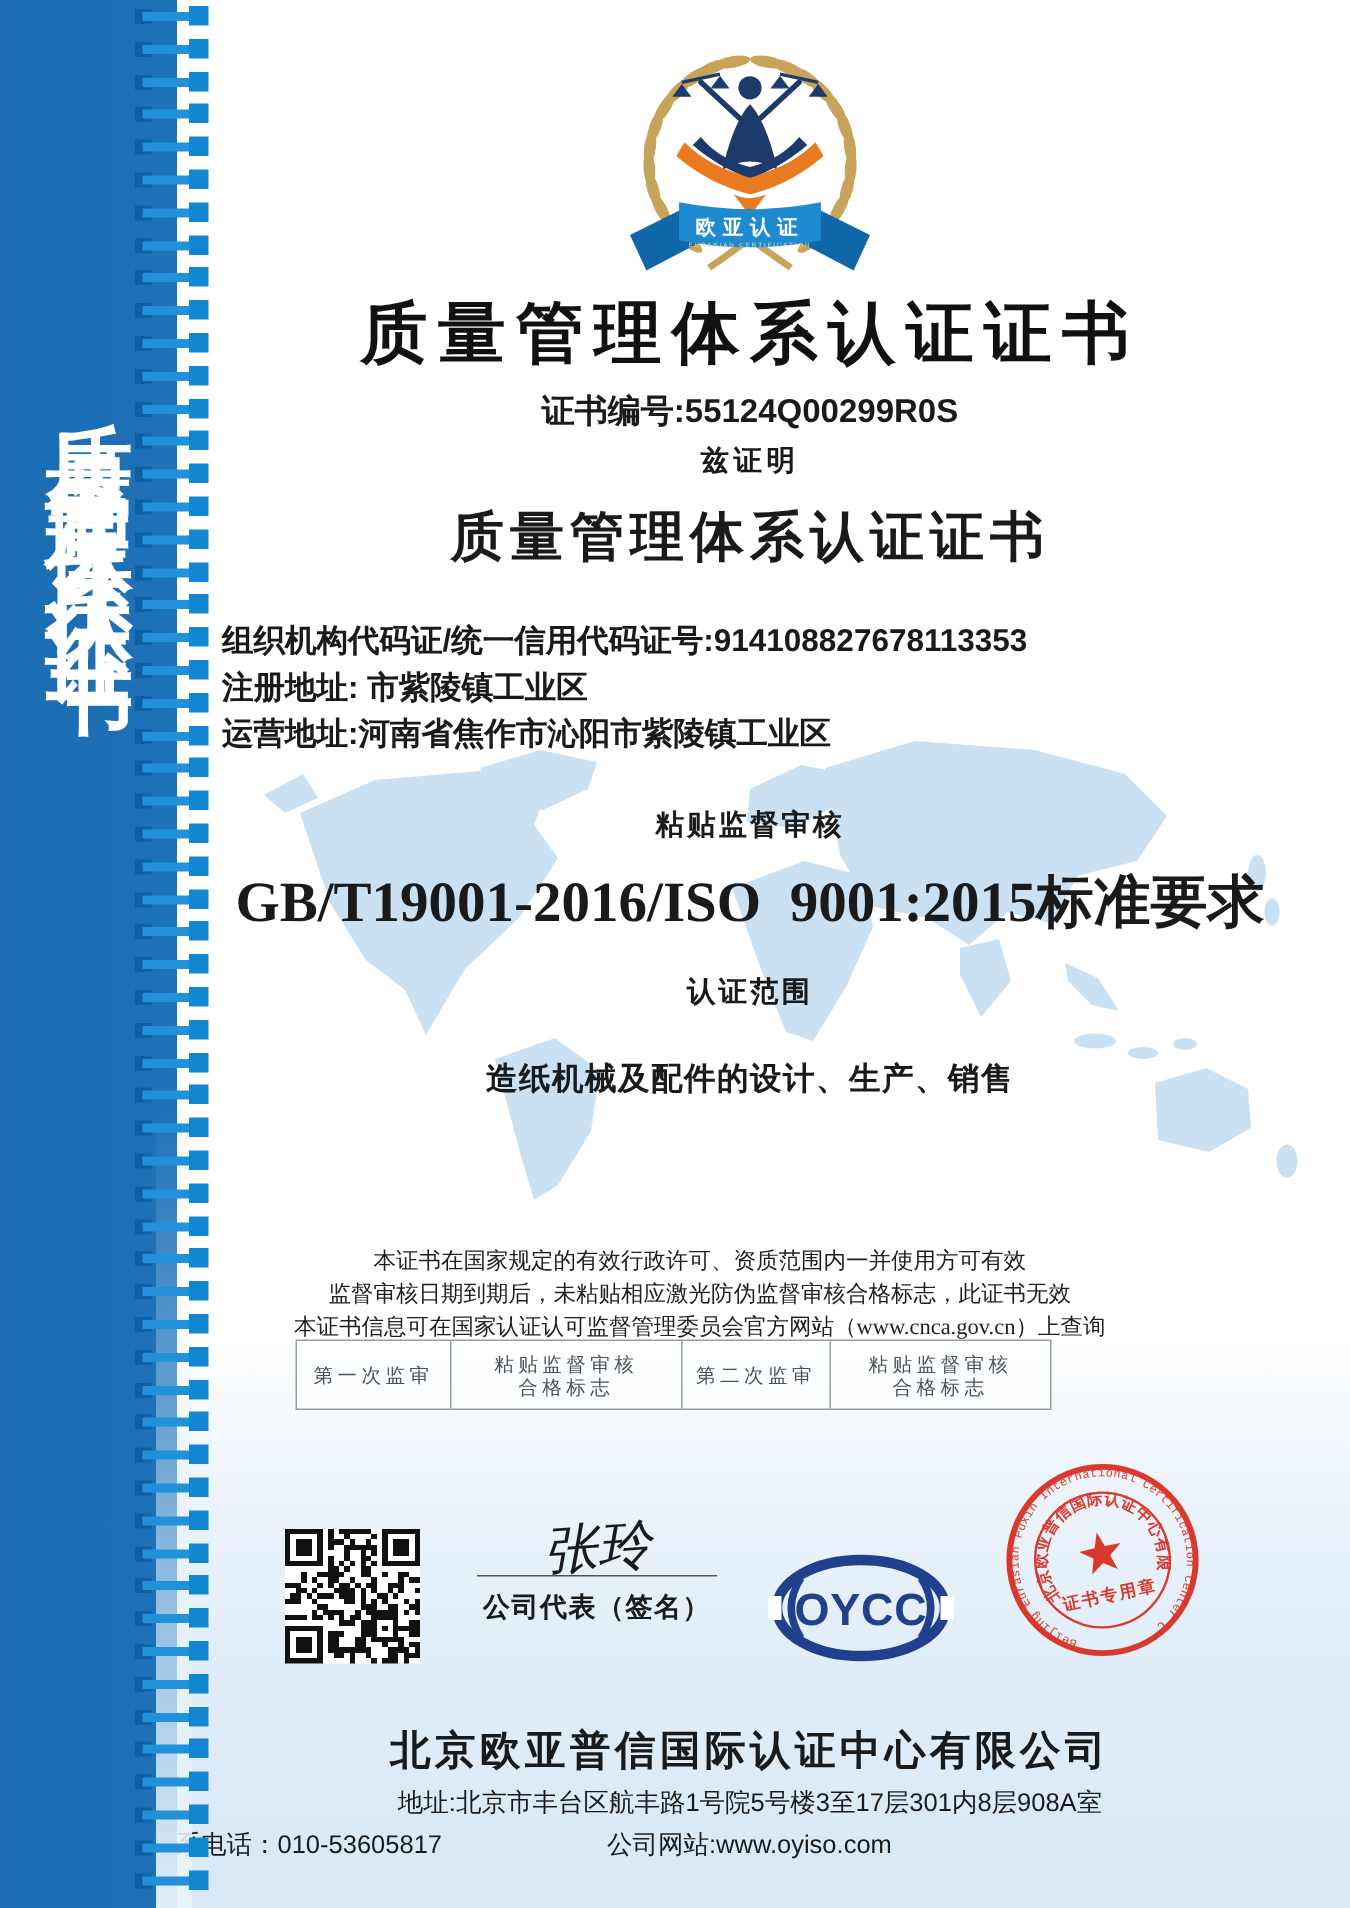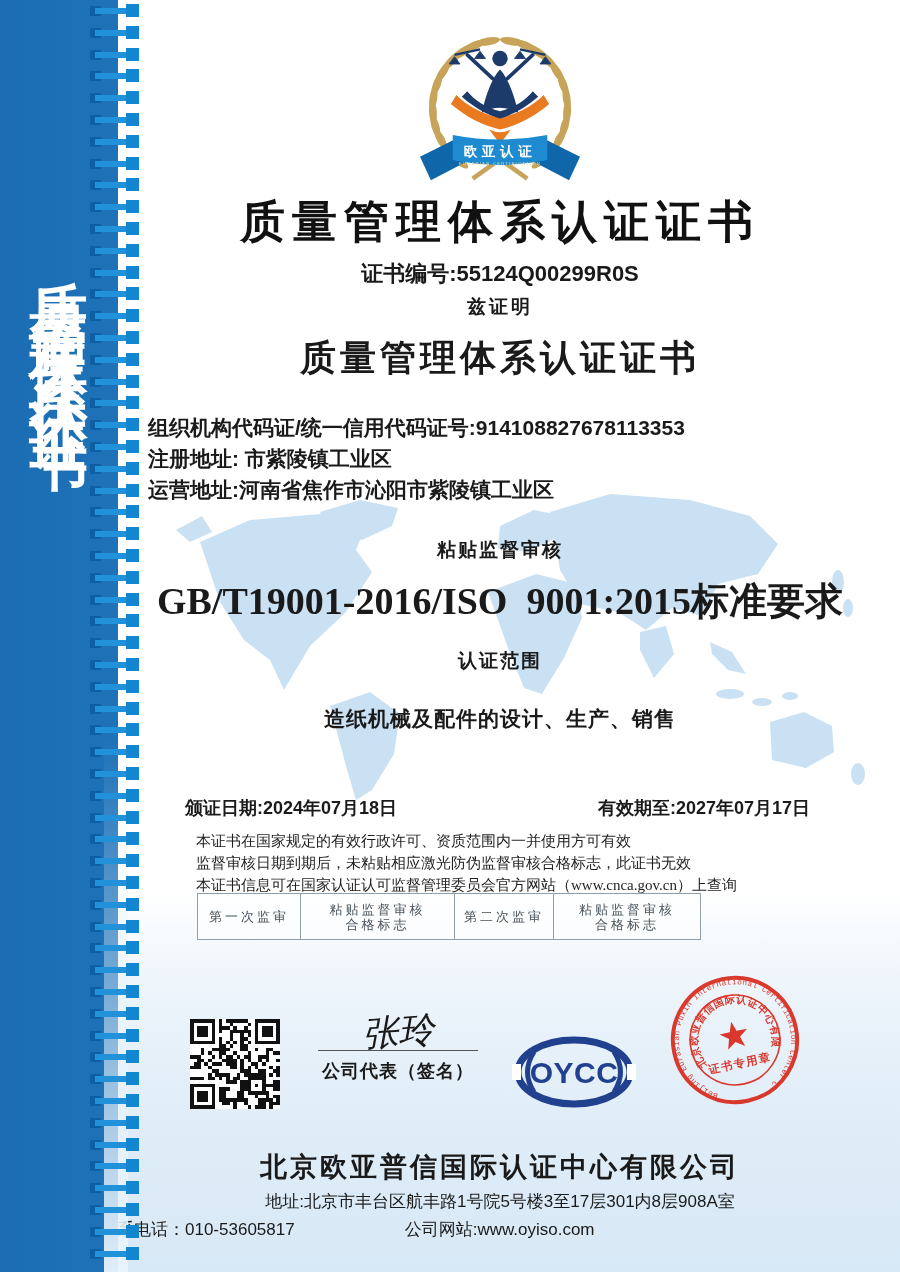--- a/index.html
+++ b/index.html
@@ -30,21 +30,21 @@
   .company-name{position:absolute;left:0;right:0;top:334px;font-family:"Liberation Serif",serif;
         font-size:36px;font-weight:600;letter-spacing:4px;}
   .info-block{position:absolute;left:48px;top:412px;text-align:left;font-size:21px;font-weight:600;line-height:31px;}
   .conform{position:absolute;left:0;right:0;top:537px;font-size:19px;font-weight:600;letter-spacing:2px;}
   .standard{position:absolute;left:0;right:0;top:576px;font-family:"Liberation Serif",serif;
         font-size:38px;font-weight:bold;white-space:pre;}
   .scope-label{position:absolute;left:0;right:0;top:648px;font-size:19px;font-weight:600;letter-spacing:2px;}
   .scope-text{position:absolute;left:0;right:0;top:705px;font-size:21px;font-weight:600;letter-spacing:1px;}
   .dates{position:absolute;left:85px;right:90px;top:796px;display:flex;justify-content:space-between;
         font-size:18px;font-weight:600;}
-  .notes{position:absolute;left:96px;top:830px;text-align:left;font-family:"Liberation Serif",serif;
+  .notes{position:absolute;left:96px;top:830px;text-align:center;font-family:"Liberation Serif",serif;
         font-size:15px;line-height:22px;color:#1e1e1e;}
   .audit{position:absolute;left:97px;top:893px;display:grid;grid-template-columns:102px 154px 99px 147px;
         height:45px;border:1px solid #8fa0ac;background:rgba(255,255,255,.6);}
   .audit .cell{display:flex;align-items:center;justify-content:center;font-size:13px;color:#47525a;
         letter-spacing:3px;white-space:pre-line;line-height:15px;text-align:center;
         font-family:"Liberation Serif",serif;}
   .audit .cell + .cell{border-left:1px solid #8fa0ac;}
   
   .qr{position:absolute;left:90px;top:1019px;width:90px;height:90px;}
   .sig{position:absolute;left:203px;top:1012px;width:190px;text-align:center;}
@@ -451,24 +451,20 @@
       <div>组织机构代码证/统一信用代码证号:914108827678113353</div>
       <div>注册地址: 市紫陵镇工业区</div>
       <div>运营地址:河南省焦作市沁阳市紫陵镇工业区</div>
     </div>
 
     <div class="conform">粘贴监督审核</div>
     <div class="standard">GB/T19001-2016/ISO  9001:2015标准要求</div>
     <div class="scope-label">认证范围</div>
     <div class="scope-text">造纸机械及配件的设计、生产、销售</div>
 
-    <div class="dates">
-      <span>颁证日期:2024年07月18日</span>
-      <span>有效期至:2027年07月17日</span>
-    </div>
 
     <div class="notes">
       <div>本证书在国家规定的有效行政许可、资质范围内一并使用方可有效</div>
       <div>监督审核日期到期后，未粘贴相应激光防伪监督审核合格标志，此证书无效</div>
       <div>本证书信息可在国家认证认可监督管理委员会官方网站（www.cnca.gov.cn）上查询</div>
     </div>
 
     <div class="audit">
       <div class="cell">第一次监审</div>
       <div class="cell">粘贴监督审核

